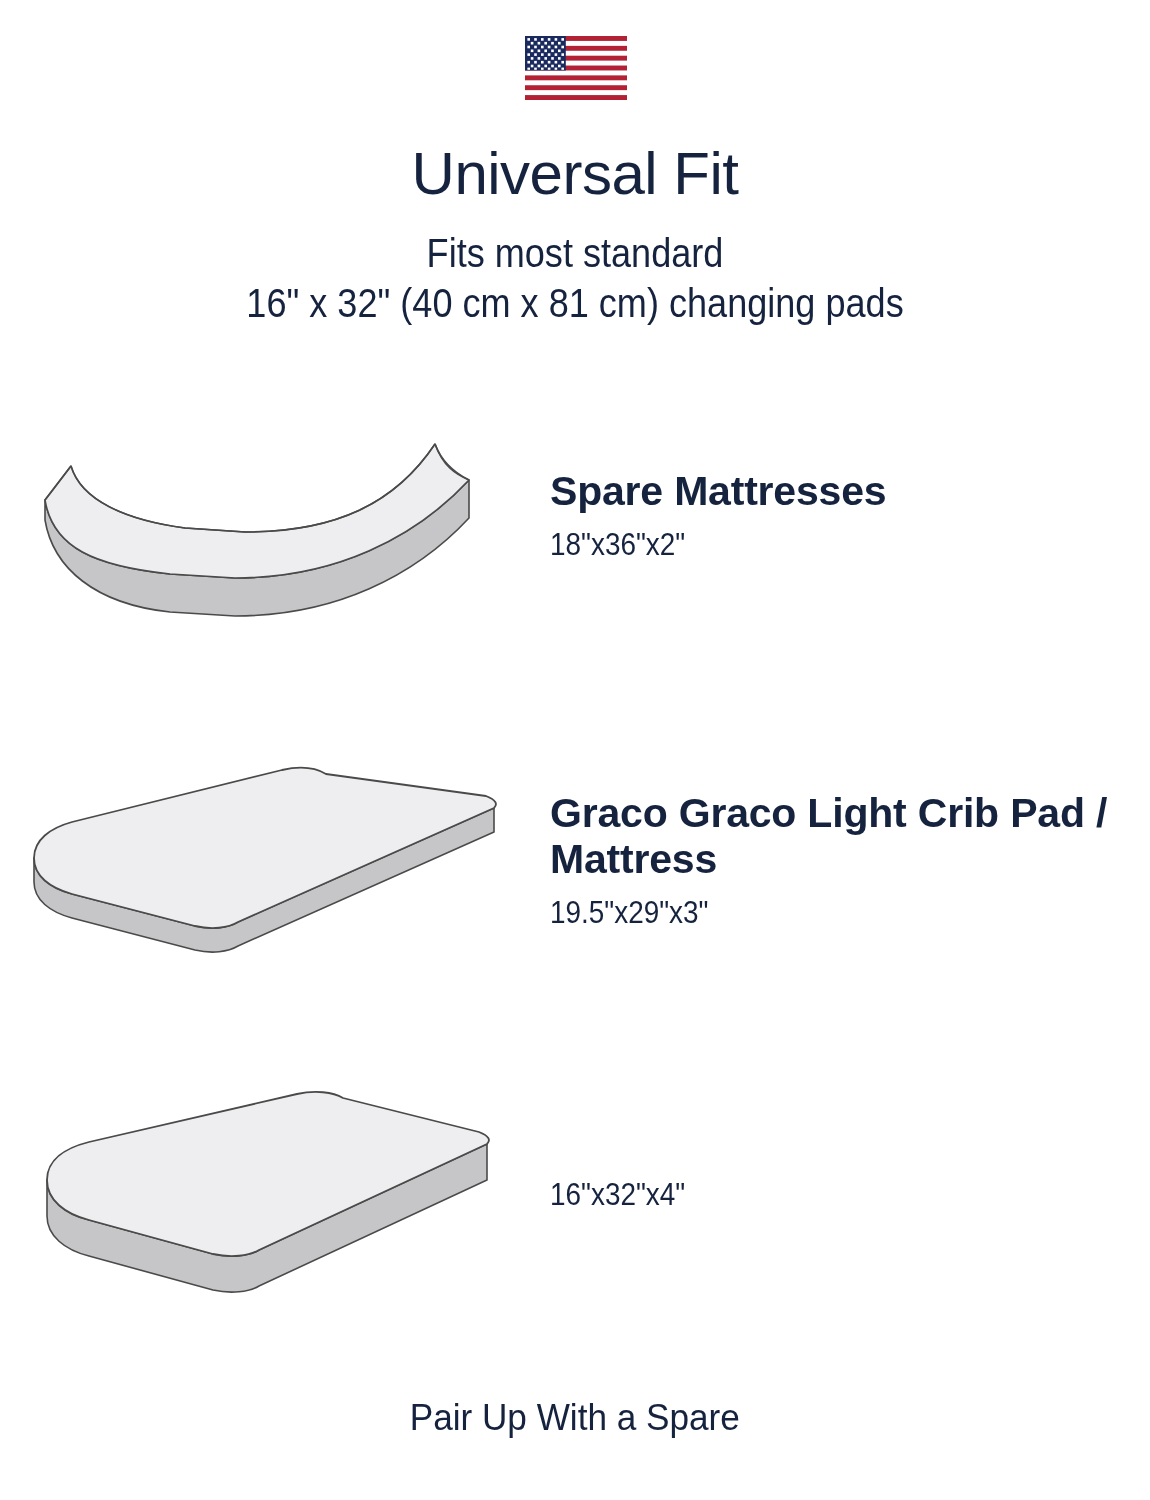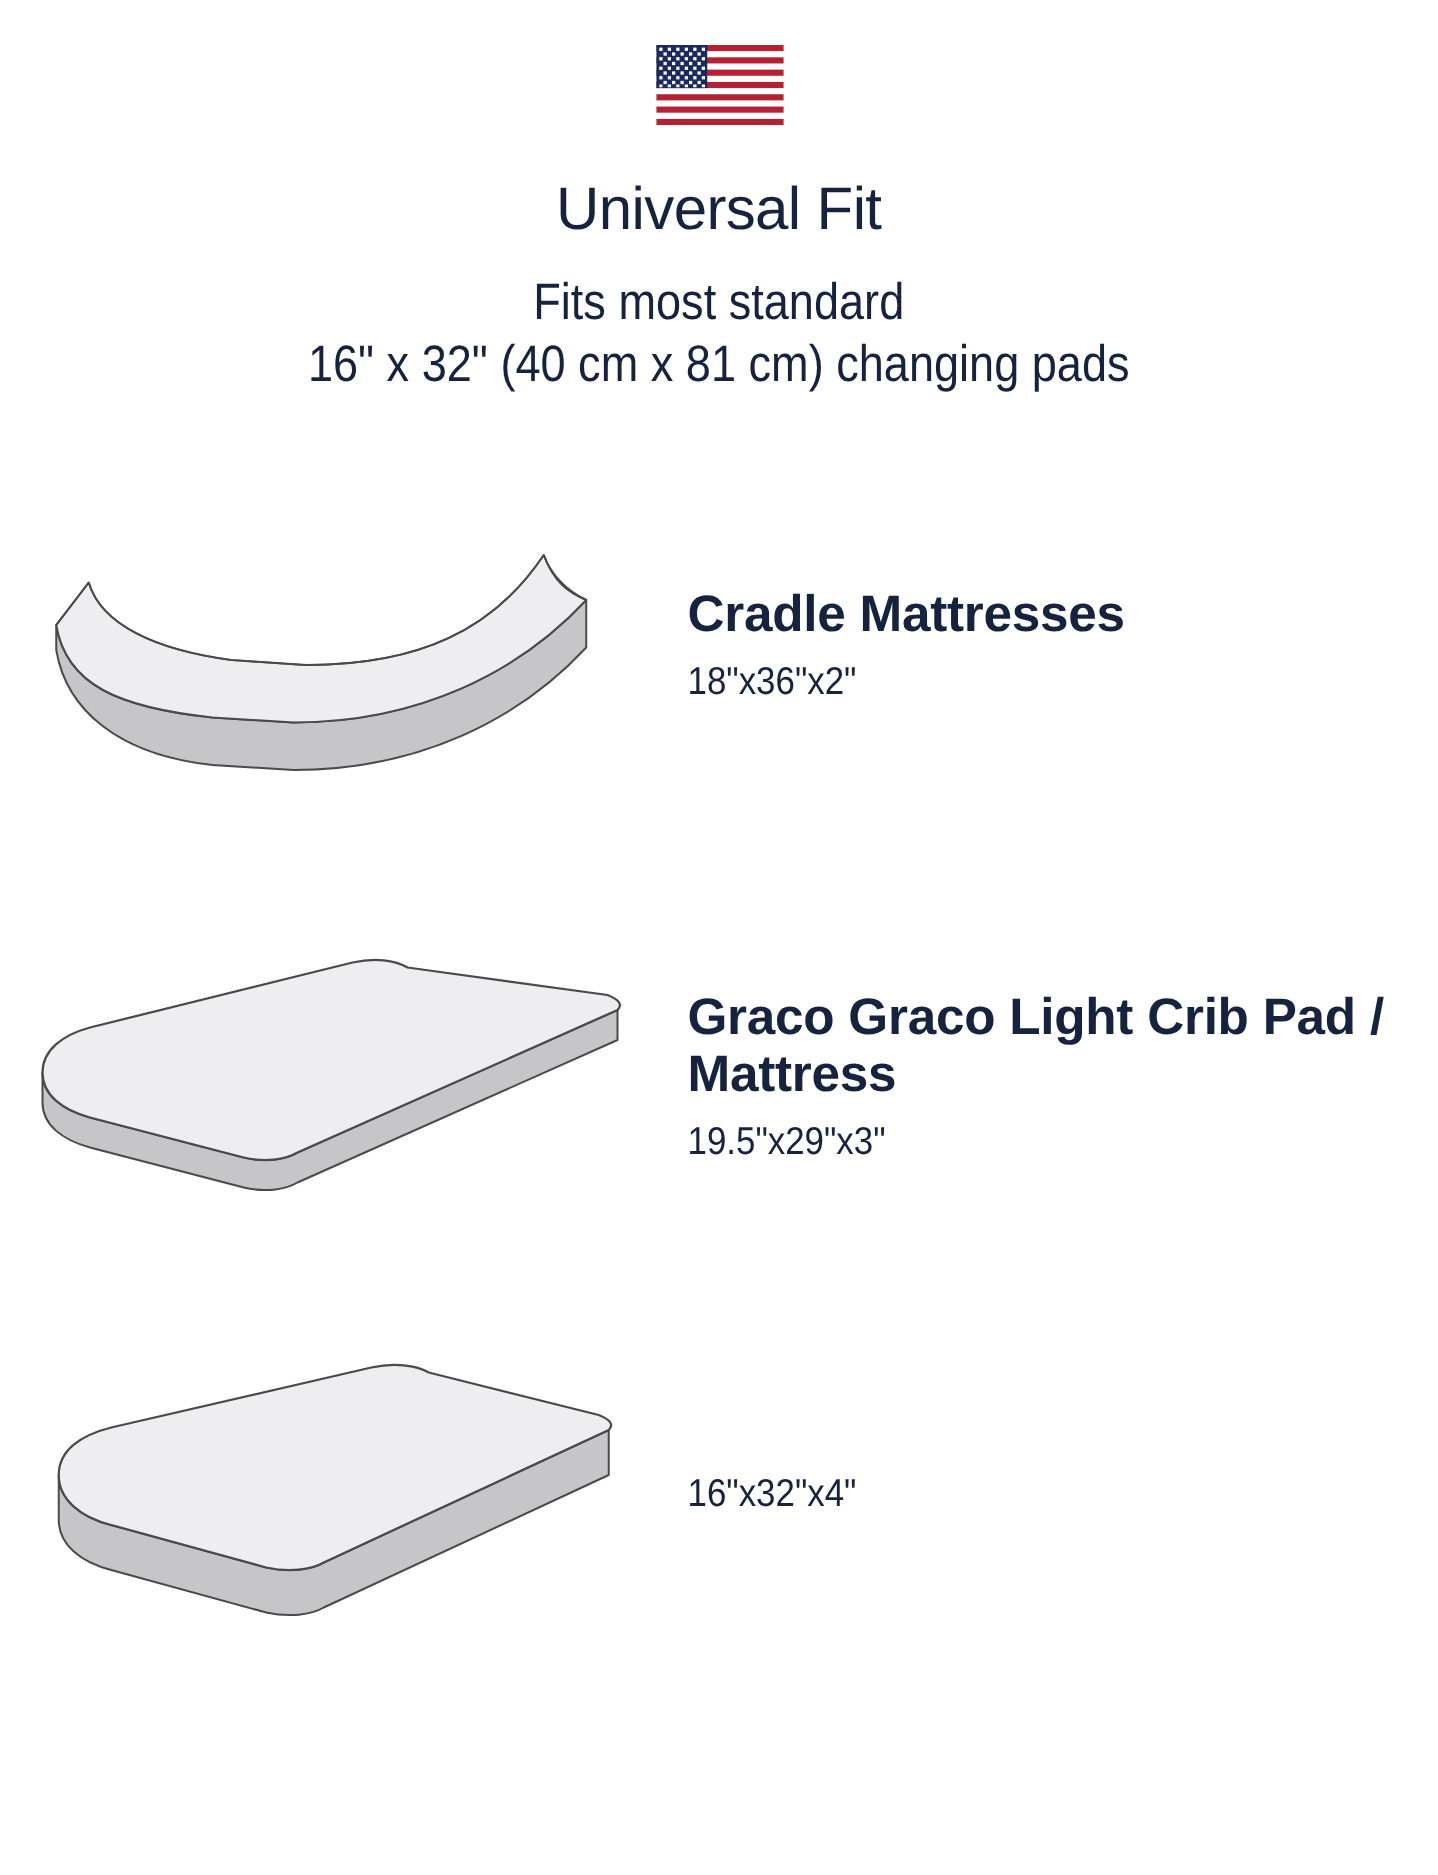--- a/index.html
+++ b/index.html
@@ -35,21 +35,21 @@
 
   
   .heading {
     position: absolute;
     left: 0;
     top: 144px;
     width: 1150px;
     text-align: center;
   }
   .title {
-    font-size: 48px;
+    font-size: 60px;
     line-height: 1.0;
     font-weight: 400;
     letter-spacing: -0.5px;
     color: #16233f;
     margin: 0;
     font-family: "Liberation Sans", sans-serif;
   }
   .subtitle {
     margin: 0;
     padding-top: 24px;
@@ -247,21 +247,21 @@
                  C 90 112, 46 92, 36 58
                  Z" fill="#eeeef0" stroke="#4a4a4a" stroke-width="1.6" stroke-linejoin="round"></path>
 
         <path d="M36 58 C 46 92, 90 112, 150 120 L 210 124 C 300 124, 360 96, 400 36" fill="none" stroke="#4a4a4a" stroke-width="1.4"></path>
 
         <path d="M400 36 C 406 52, 418 64, 434 72" fill="none" stroke="#4a4a4a" stroke-width="1.6"></path>
         <path d="M36 58 L 10 92" fill="none" stroke="#4a4a4a" stroke-width="1.6"></path>
       </svg>
     </div>
     <div class="labels">
-      <div class="item-title">Cradle Mattresses</div>
+      <div class="item-title">Spare Mattresses</div>
       <div class="item-dims">18"x36"x2"</div>
     </div>
   </div>
 
   <div class="row row-2">
     <div class="art">
       <svg width="500" height="200" viewBox="0 0 500 200" xmlns="http://www.w3.org/2000/svg">
 
         <path d="M14 98
                  L 14 122
@@ -319,14 +319,17 @@
                  C 224 168, 206 170, 188 166
                  L 64 132
                  C 40 126, 22 112, 22 92 Z" fill="#eeeef0" stroke="#4a4a4a" stroke-width="1.8" stroke-linejoin="round"></path>
       </svg>
     </div>
     <div class="labels">
       <div class="item-dims">16"x32"x4"</div>
     </div>
   </div>
 
+  <div class="footer">
+    <span class="foot-text">Pair Up With a Spare</span>
+  </div>
 
 </div>
 
 </body></html>

